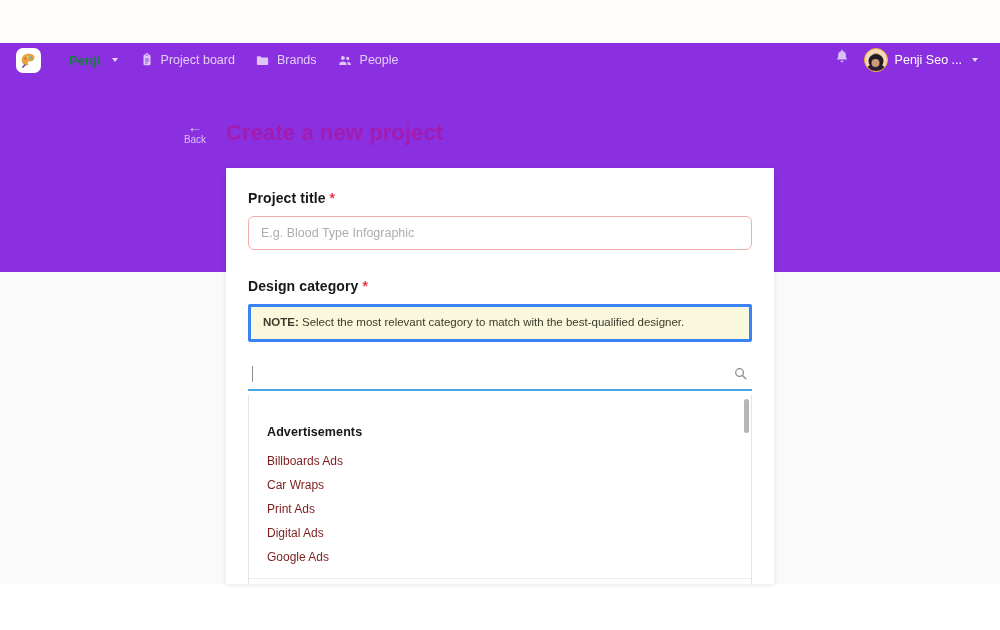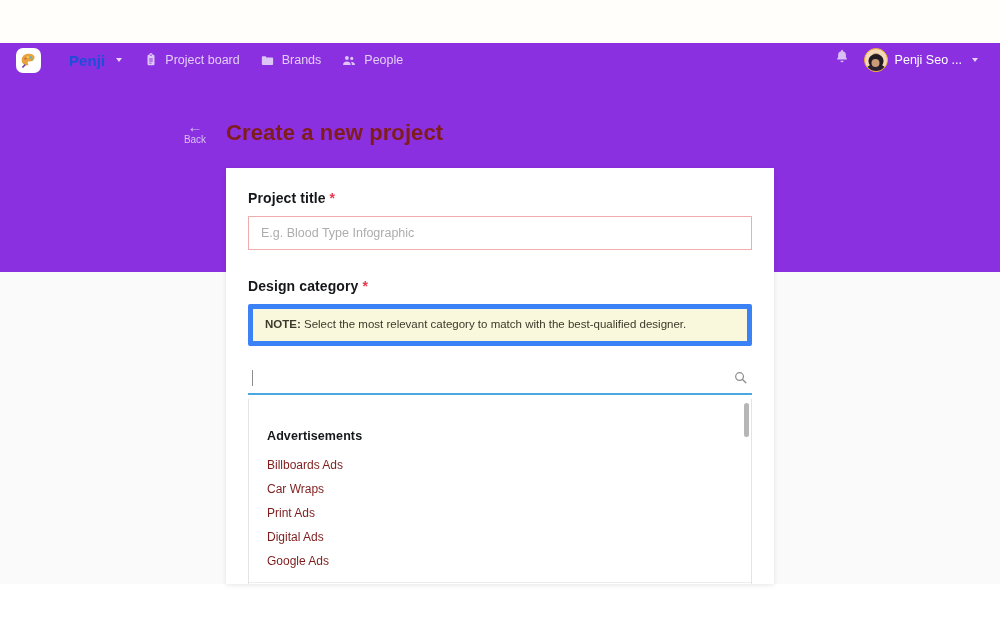--- a/index.html
+++ b/index.html
@@ -68,22 +68,22 @@
     width: 25px; height: 25px;
     border-radius: 7px;
     background: #ffffff;
     display: flex;
     align-items: center;
     justify-content: center;
     flex: none;
   }
 
   .brand-name {
-    color: #1d4ed8;
-    font-size: 15px;
+    color: #15803d;
+    font-size: 13px;
     font-weight: 700;
     letter-spacing: .1px;
     padding-left: 20px;
   }
 
   .caret {
     width: 0; height: 0;
     border-left: 3.5px solid transparent;
     border-right: 3.5px solid transparent;
     border-top: 4px solid rgba(255,255,255,.8);
@@ -198,21 +198,21 @@
     font-size: 15px;
     line-height: 13px;
   }
   .back-label {
     color: #d8c1f2;
     font-size: 10px;
     line-height: 13px;
   }
 
   .page-title {
-    color: #7f1d1d;
+    color: #a21caf;
     font-size: 22px;
     font-weight: 700;
     letter-spacing: .1px;
   }
 
   
   .card {
     position: absolute;
     left: 226px; top: 168px;
     width: 548px;
@@ -233,35 +233,35 @@
     display: flex;
     align-items: center;
     gap: 4px;
   }
   .req { color: #e8384f; font-size: 14px; line-height: 1; }
 
   .text-input {
     width: 100%;
     height: 34px;
     border: 1px solid #f0adae;
-    border-radius: 0;
+    border-radius: 6px;
     background: #ffffff;
     padding: 0 12px;
     font-family: "Liberation Sans", sans-serif;
     font-size: 12.5px;
     color: #15171a;
     outline: none;
   }
   .text-input::placeholder { color: #adadad; }
 
   .spacer-lg { height: 28px; }
 
   .note-box {
     background: #f9f7dc;
-    border: 5px solid #3b82f6;
+    border: 3px solid #3b82f6;
     border-radius: 2px;
     padding: 9px 12px;
     font-size: 11.5px;
     color: #3c3a2a;
     line-height: 1.2;
   }
   .note-box b { font-weight: 700; }
 
   .spacer-sm { height: 17px; }
 

